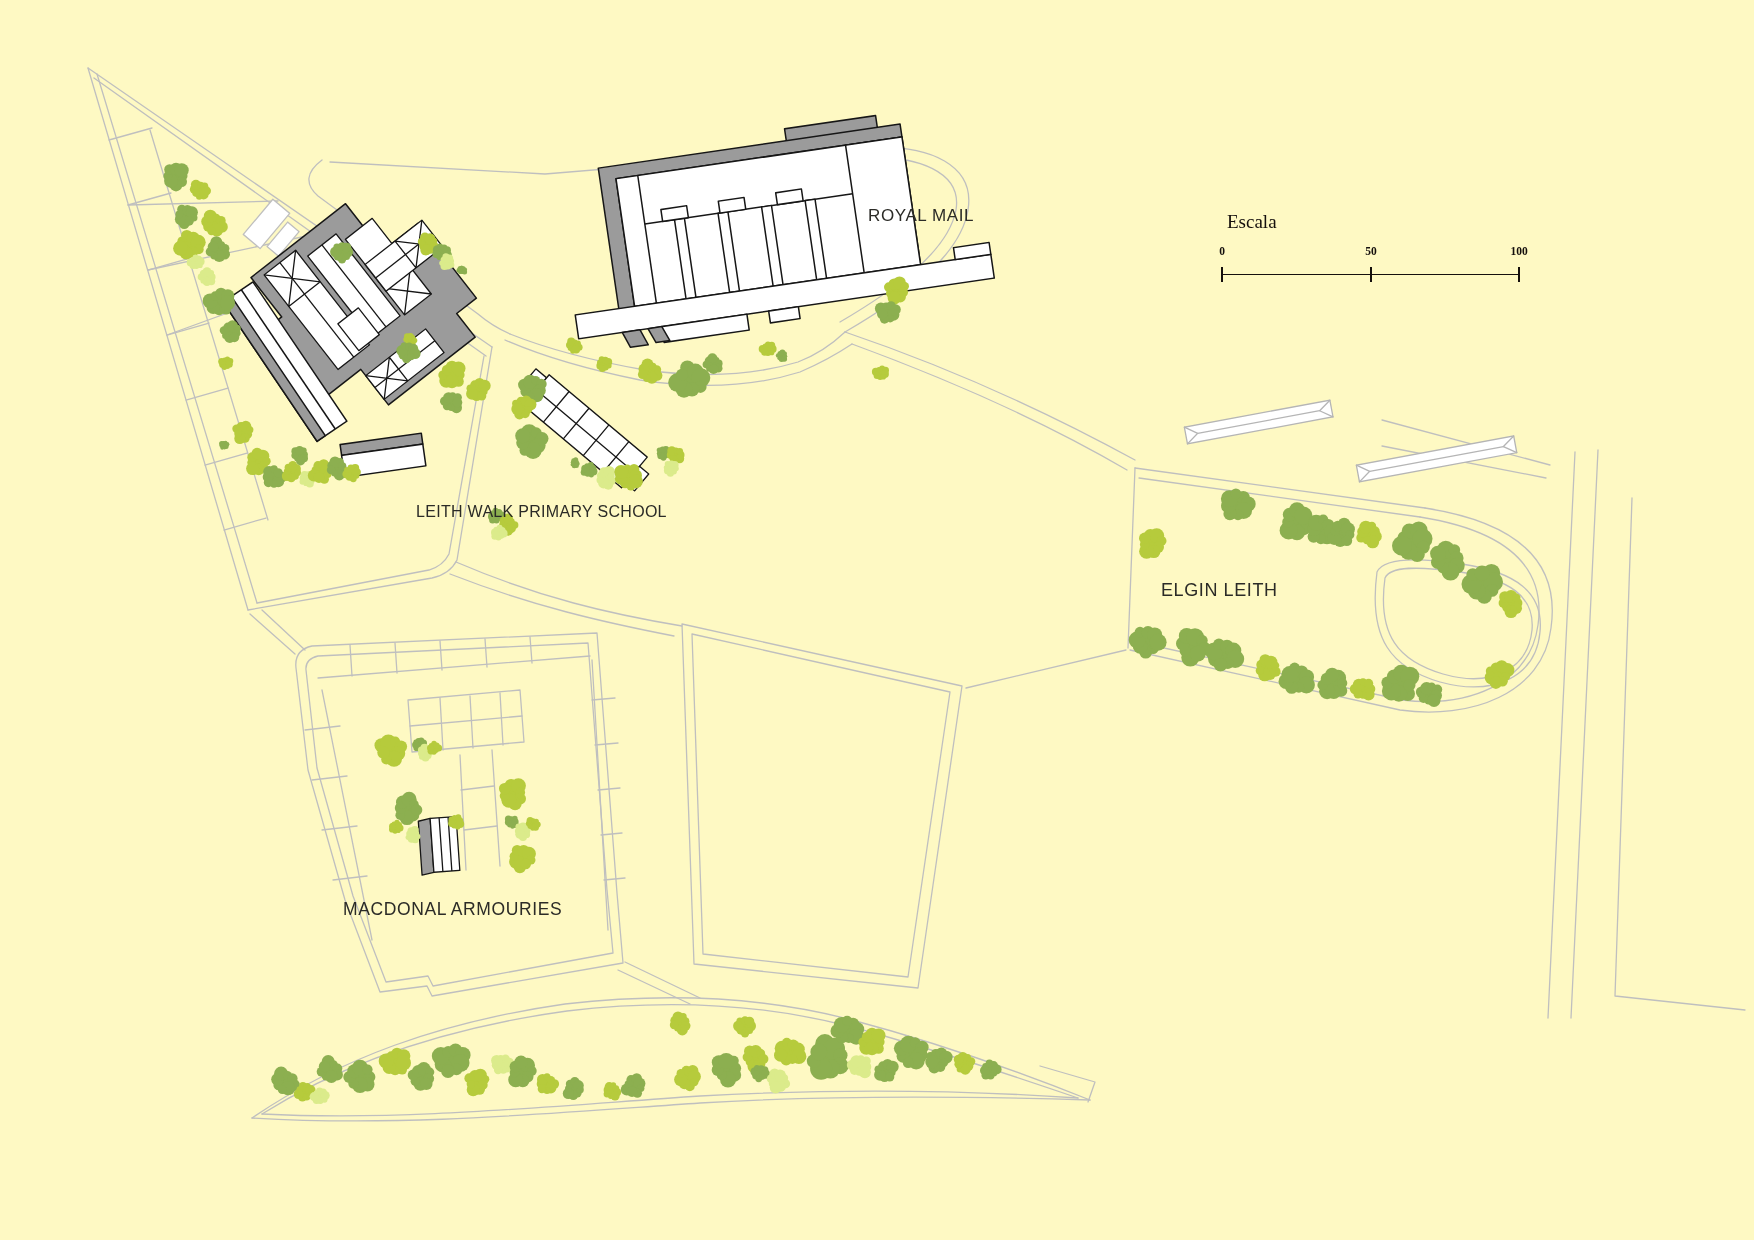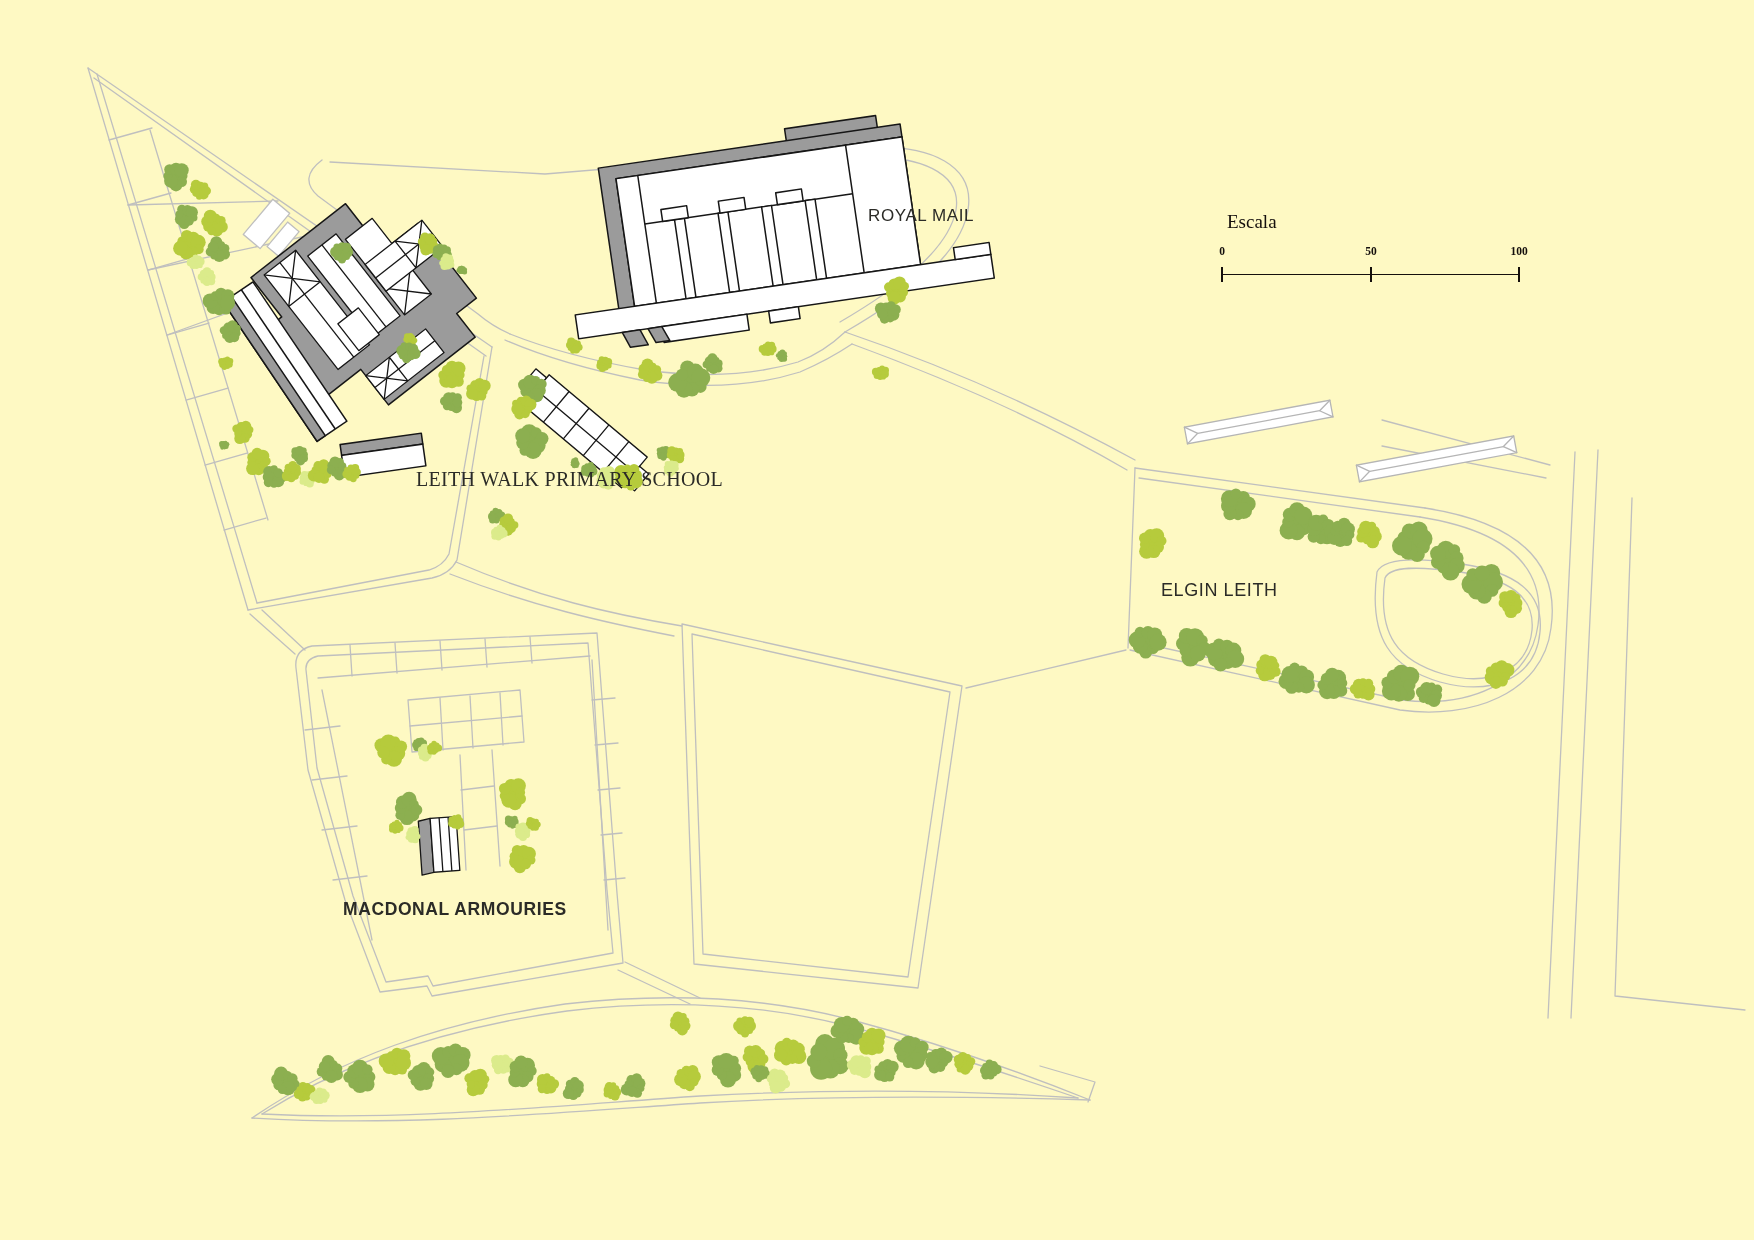--- a/index.html
+++ b/index.html
@@ -2,23 +2,23 @@
 <html><head>
 <meta charset="utf-8">
 <style>
   html,body{margin:0;padding:0;background:#ffffff;}
   #plan{position:relative;width:1754px;height:1240px;background:#fef9c3;overflow:hidden;
         font-family:"Liberation Sans",sans-serif;}
   #drawing{position:absolute;left:0;top:0;}
   .lbl{position:absolute;color:#2b2b27;letter-spacing:.6px;white-space:nowrap;
        font-family:"Liberation Sans",sans-serif;}
   #lbl-royal{left:868px;top:206px;font-size:17px;}
-  #lbl-school{left:416px;top:468px;font-size:20px;letter-spacing:.3px;font-family:Liberation Serif, serif;}
+  #lbl-school{left:416px;top:503px;font-size:16px;letter-spacing:.3px;}
   #lbl-garden{left:1161px;top:580px;font-size:18px;}
-  #lbl-armouries{left:343px;top:899px;font-size:17.5px;font-weight:bold;}
+  #lbl-armouries{left:343px;top:899px;font-size:17.5px;}
   
   .sb-title{position:absolute;left:1227px;top:211px;font-family:"Liberation Serif",serif;
             font-weight:normal;font-size:19px;color:#15100d;}
   .sb-line{position:absolute;left:1222px;top:274px;width:298px;height:0;
            border-top:1.6px solid #15100d;}
   .sb-tickmark{position:absolute;top:267px;width:2px;height:15px;background:#15100d;}
   .sb-num{position:absolute;top:245px;font-family:"Liberation Serif",serif;font-weight:bold;
           font-size:11.5px;color:#15100d;transform:translateX(-50%);}
 </style>
 </head>

